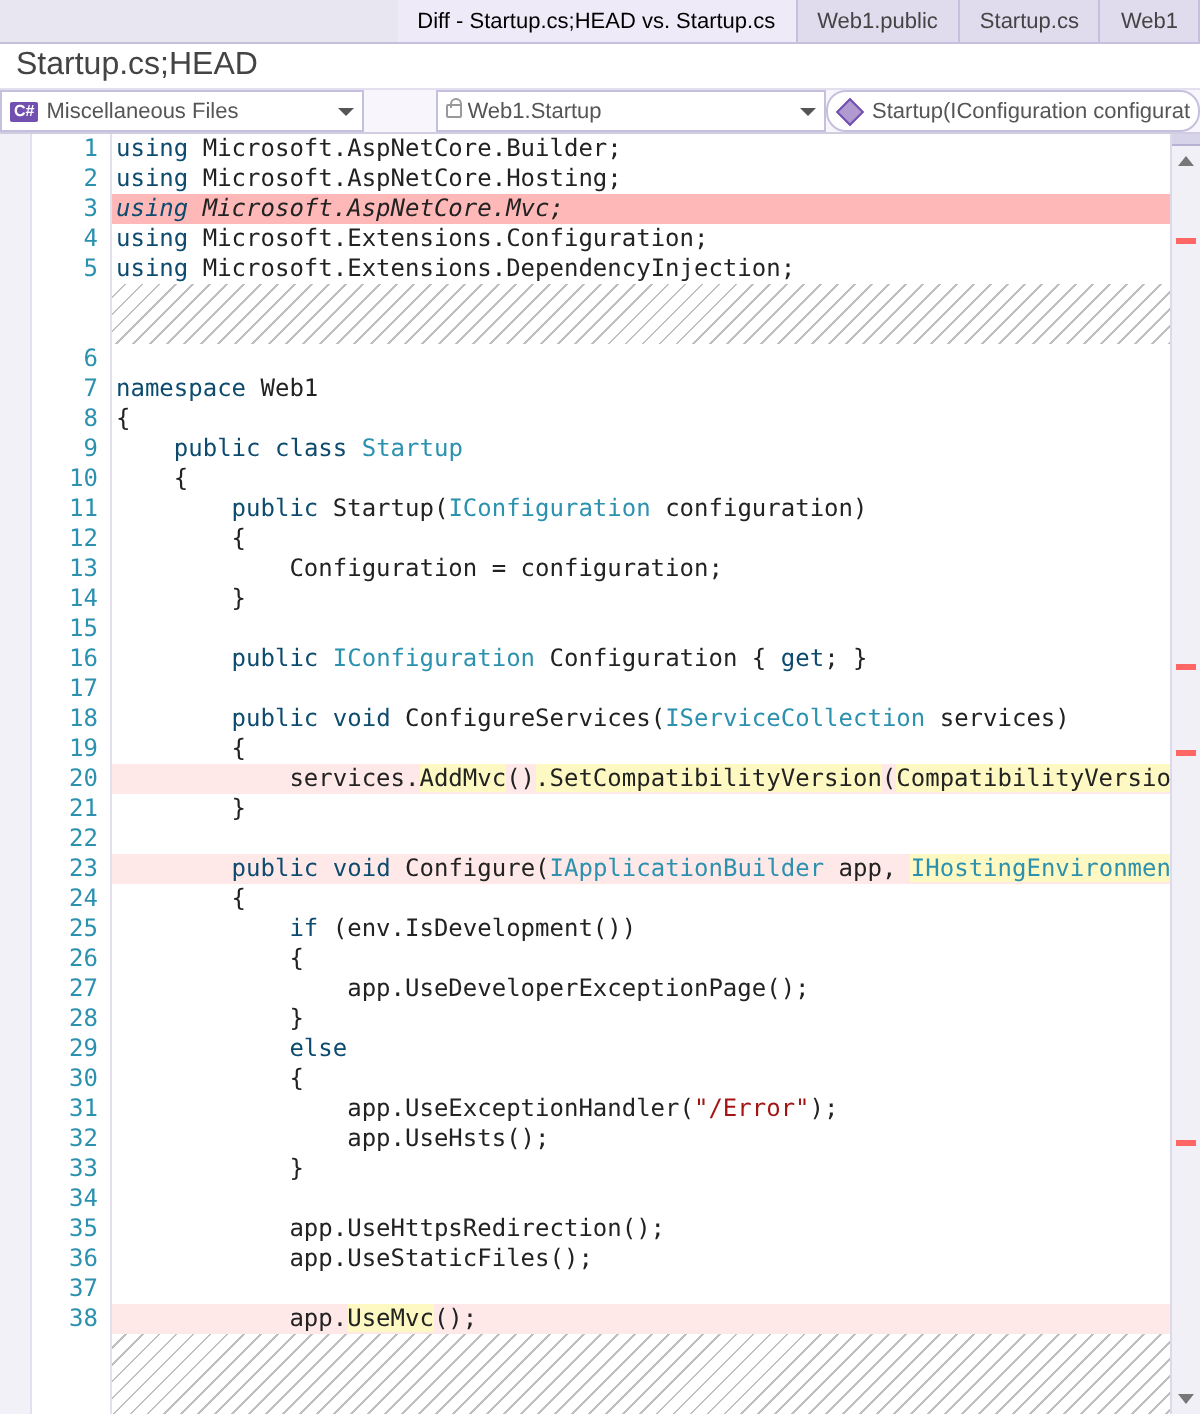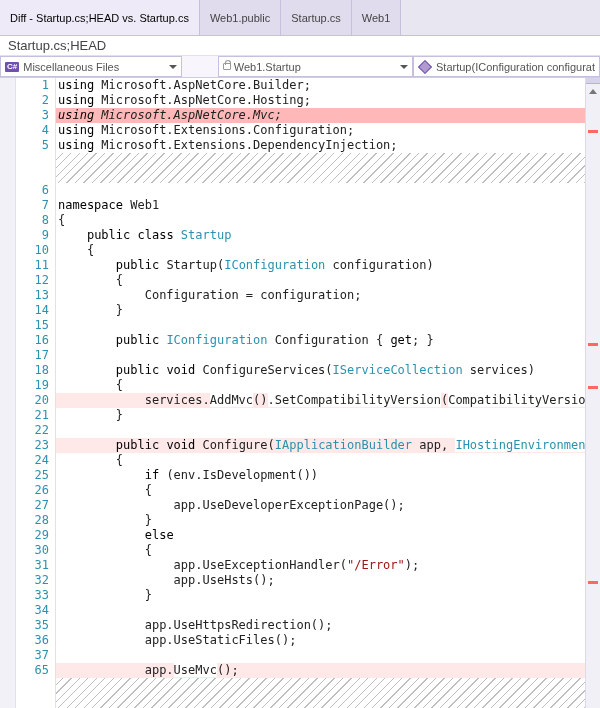--- a/index.html
+++ b/index.html
@@ -8,40 +8,41 @@
   font-size: 12px;
   background: #fff;
   width: 600px;
   height: 708px;
   overflow: hidden;
 }
 .tabbar {
   display: flex;
   background: #e8e6f0;
   border-bottom: 1px solid #c6c0de;
-  height: 36px;
+  height: 22px;
+  justify-content: flex-end;
 }
 .tab {
   padding: 3px 10px 3px 10px;
   border-right: 1px solid #c6c0de;
   background: #e1dced;
   color: #444;
   font-size: 11px;
   display: flex;
   align-items: center;
   cursor: pointer;
 }
 .tab.active {
   background: #eeeaf7;
   color: #000;
 }
 .subtitle {
   padding: 2px 8px;
   color: #444;
-  font-size: 13px;
+  font-size: 16px;
   background: #fff;
   border-bottom: 1px solid #e2dfef;
 }
 .dropdown-bar {
   display: flex;
   background: #f8f6fc;
   border-bottom: 1px solid #d0cde0;
   height: 22px;
 }
 .dropdown {
@@ -94,21 +95,21 @@
   content: "";
   position: absolute;
   width: 4px; height: 4px;
   border: 1px solid #999;
   border-radius: 4px 4px 0 0;
   border-bottom: none;
   top: -4px; left: 1px;
 }
 .dd1 { width: 200px; }
 .dd2 { width: 215px; margin-left: 36px; }
-.dd3 { flex: 1; }
+.dd3 { flex: 1; border-radius: 10px; }
 .editor-row {
   display: flex;
   height: 640px;
 }
 .indicator-margin {
   width: 16px;
   background: #f3f1f8;
   border-right: 1px solid #e2dfef;
 }
 .gutter {
@@ -126,29 +127,29 @@
   font-family: Consolas, monospace;
   font-size: 12px;
   line-height: 15px;
   white-space: pre;
   overflow: hidden;
 }
 .ln { height: 15px; }
 .code .ln { padding-left: 2px; }
 .gutter .ln { color: #2b91af; }
 
-.kw { color: #000000; }
+.kw { color: #0c4a6e; }
 .cls { color: #2b91af; }
 .str { color: #a31515; }
 .plain { color: #222; }
 
 
 .line-soft { background: #ffe8e8; }
 .line-strong { background: #ffb8b8; font-style: italic; }
-.word-strong { background: #ffffff; }
+.word-strong { background: #fef9c3; }
 
 
 .hatch {
   background: repeating-linear-gradient(
     -45deg,
     #bfbfbf 0,
     #bfbfbf 1px,
     #fff 1px,
     #fff 6px
   );
@@ -248,21 +249,21 @@
       <div class="ln">28</div>
       <div class="ln">29</div>
       <div class="ln">30</div>
       <div class="ln">31</div>
       <div class="ln">32</div>
       <div class="ln">33</div>
       <div class="ln">34</div>
       <div class="ln">35</div>
       <div class="ln">36</div>
       <div class="ln">37</div>
-      <div class="ln">65</div>
+      <div class="ln">38</div>
       <div class="ln hatch3"></div>
     </div>
   <div class="code"><div class="ln"><span class="kw">using</span><span class="plain"> Microsoft.AspNetCore.Builder;</span></div><div class="ln"><span class="kw">using</span><span class="plain"> Microsoft.AspNetCore.Hosting;</span></div><div class="ln line-strong"><span class="kw">using</span><span class="plain"> Microsoft.AspNetCore.Mvc;</span></div><div class="ln"><span class="kw">using</span><span class="plain"> Microsoft.Extensions.Configuration;</span></div><div class="ln"><span class="kw">using</span><span class="plain"> Microsoft.Extensions.DependencyInjection;</span></div><div class="ln hatch hatch2"></div><div class="ln"></div><div class="ln"><span class="kw">namespace</span><span class="plain"> Web1</span></div><div class="ln"><span class="plain">{</span></div><div class="ln"><span class="plain">    </span><span class="kw">public</span><span class="plain"> </span><span class="kw">class</span><span class="plain"> </span><span class="cls">Startup</span></div><div class="ln"><span class="plain">    {</span></div><div class="ln"><span class="plain">        </span><span class="kw">public</span><span class="plain"> Startup(</span><span class="cls">IConfiguration</span><span class="plain"> configuration)</span></div><div class="ln"><span class="plain">        {</span></div><div class="ln"><span class="plain">            Configuration = configuration;</span></div><div class="ln"><span class="plain">        }</span></div><div class="ln"></div><div class="ln"><span class="plain">        </span><span class="kw">public</span><span class="plain"> </span><span class="cls">IConfiguration</span><span class="plain"> Configuration { </span><span class="kw">get</span><span class="plain">; }</span></div><div class="ln"></div><div class="ln"><span class="plain">        </span><span class="kw">public</span><span class="plain"> </span><span class="kw">void</span><span class="plain"> ConfigureServices(</span><span class="cls">IServiceCollection</span><span class="plain"> services)</span></div><div class="ln"><span class="plain">        {</span></div><div class="ln line-soft"><span class="plain">            services.</span><span class="word-strong plain">AddMvc</span><span class="plain">()</span><span class="word-strong plain">.SetCompatibilityVersion</span><span class="plain">(</span><span class="word-strong plain">CompatibilityVersion</span></div><div class="ln"><span class="plain">        }</span></div><div class="ln"></div><div class="ln line-soft"><span class="plain">        </span><span class="kw">public</span><span class="plain"> </span><span class="kw">void</span><span class="plain"> Configure(</span><span class="cls">IApplicationBuilder</span><span class="plain"> app, </span><span class="word-strong cls">IHostingEnvironment</span></div><div class="ln"><span class="plain">        {</span></div><div class="ln"><span class="plain">            </span><span class="kw">if</span><span class="plain"> (env.IsDevelopment())</span></div><div class="ln"><span class="plain">            {</span></div><div class="ln"><span class="plain">                app.UseDeveloperExceptionPage();</span></div><div class="ln"><span class="plain">            }</span></div><div class="ln"><span class="plain">            </span><span class="kw">else</span></div><div class="ln"><span class="plain">            {</span></div><div class="ln"><span class="plain">                app.UseExceptionHandler(</span><span class="str">"/Error"</span><span class="plain">);</span></div><div class="ln"><span class="plain">                app.UseHsts();</span></div><div class="ln"><span class="plain">            }</span></div><div class="ln"></div><div class="ln"><span class="plain">            app.UseHttpsRedirection();</span></div><div class="ln"><span class="plain">            app.UseStaticFiles();</span></div><div class="ln"></div><div class="ln line-soft"><span class="plain">            app.</span><span class="word-strong plain">UseMvc</span><span class="plain">();</span></div><div class="ln hatch hatch3"></div></div>
   <div class="scrollbar">
     <div class="split"></div>
     <div class="scroll-btn" style="position:absolute;top:6px;left:0;right:0;">
         <div class="tri-up"></div>
       </div>
     <div class="scroll-track">
         <div class="mark red" style="top: 6%;"></div>

